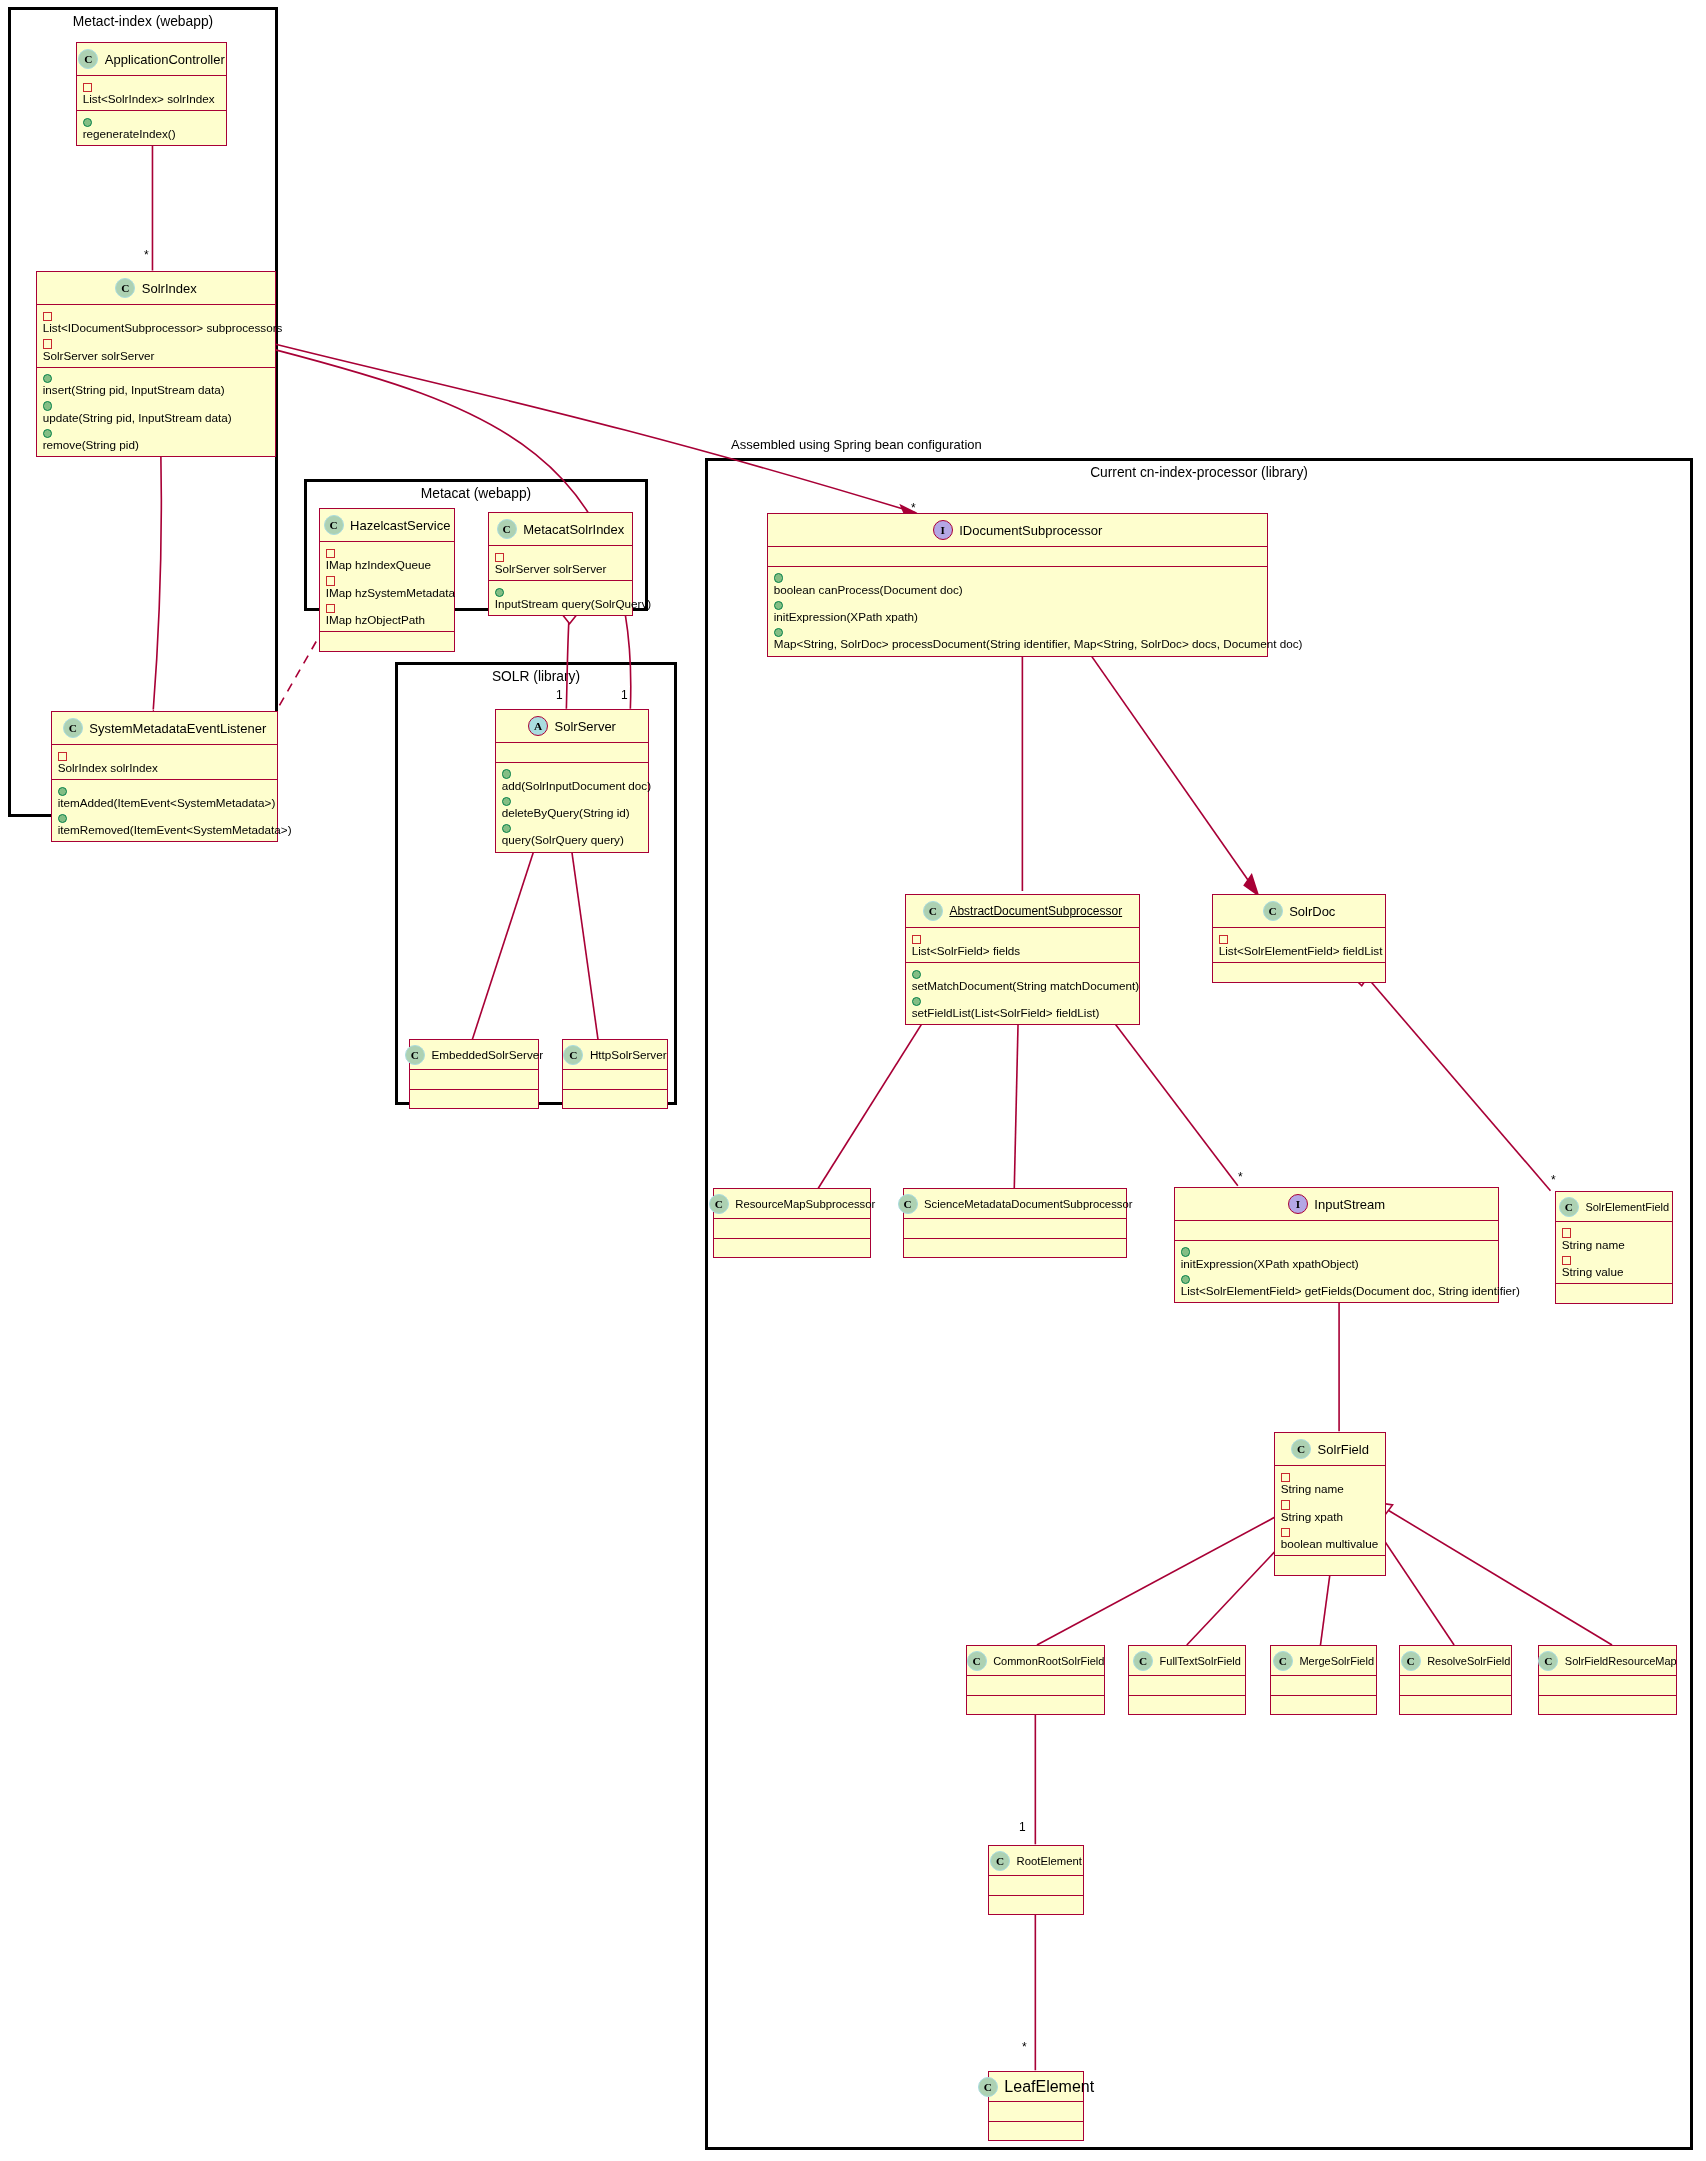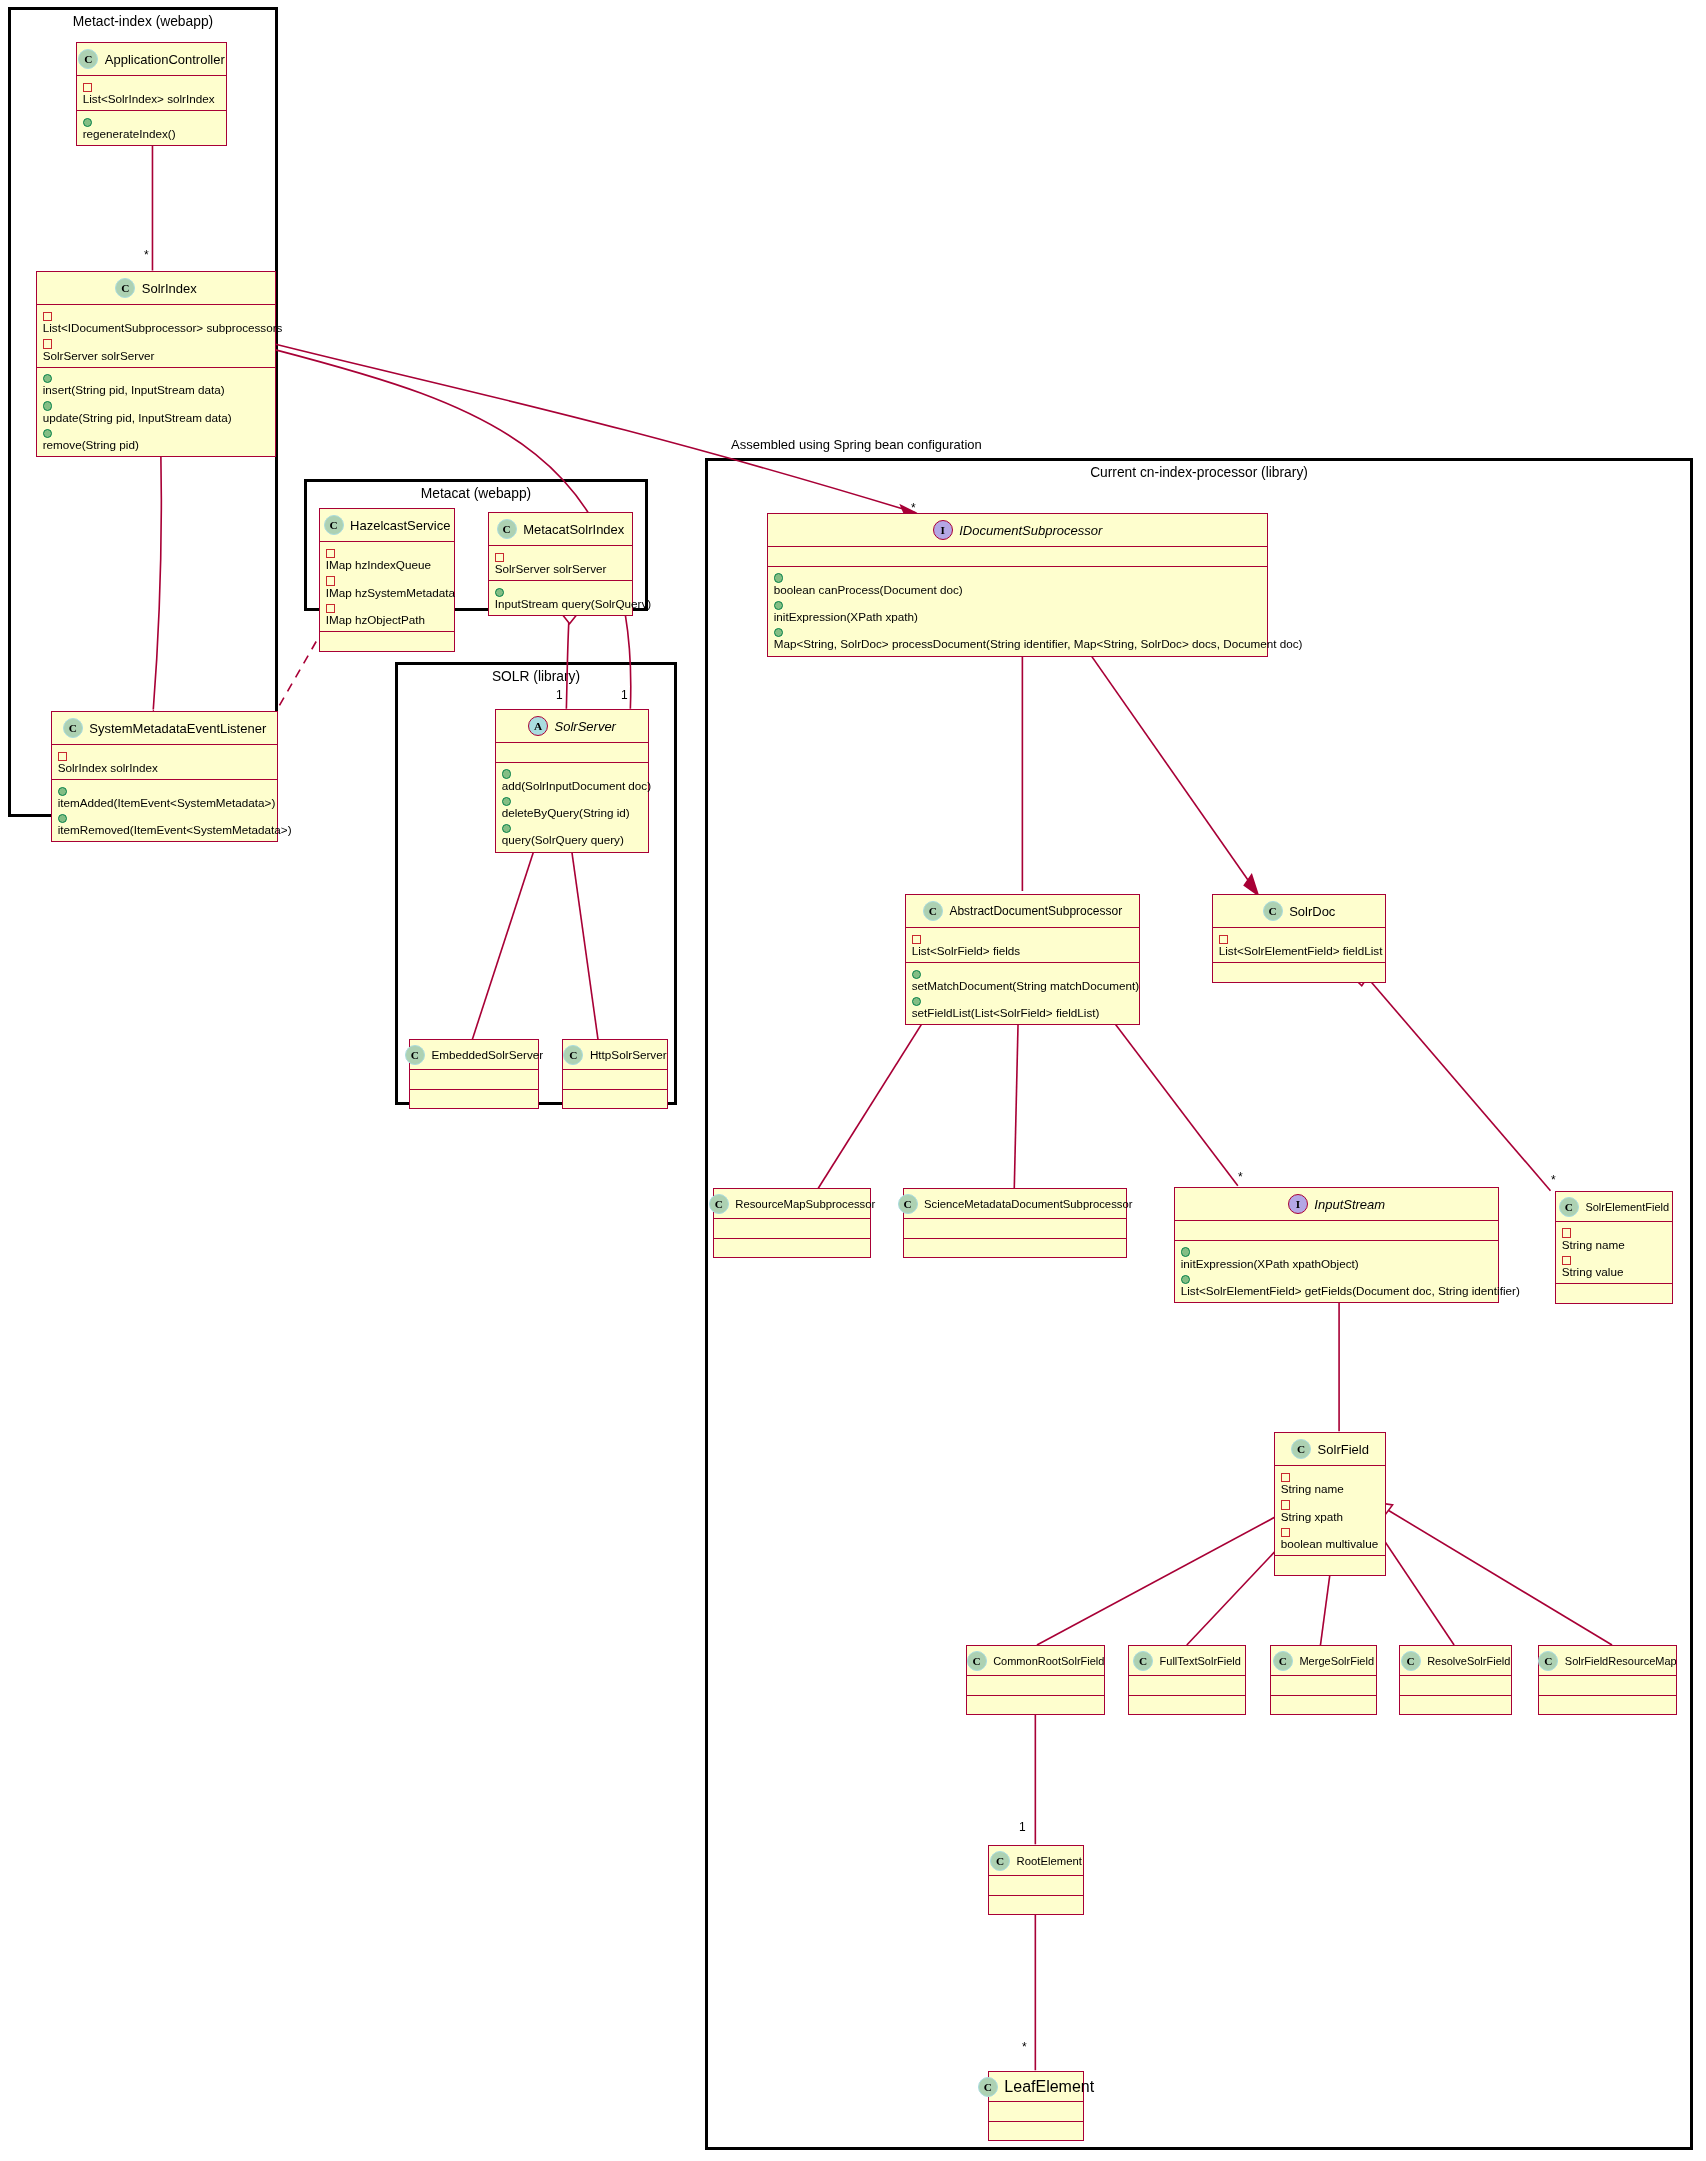--- a/index.html
+++ b/index.html
@@ -10,21 +10,21 @@
   .pkg{position:absolute;border:3.2px solid #000000;background:transparent;box-sizing:border-box;}
   .pkg-title{position:absolute;top:4px;left:0;width:100%;text-align:center;font-size:13.8px;color:#000;
              font-family:"Liberation Sans", sans-serif;white-space:nowrap;}
 
   
   .cls{position:absolute;box-sizing:border-box;border:1.6px solid #A80036;background:#FEFECE;
        font-size:12px;color:#000;}
   .cls .hdr{position:relative;display:flex;align-items:center;justify-content:center;
             padding:5.7px 8px 5.7px 8px;min-height:21px;}
   .cls .hdr .nm{font-size:13px;white-space:nowrap;}
-  .cls .hdr .nm.ital{font-style:italic;}
+  .cls .hdr .nm.ital{}
   .cls .sec{border-top:1.6px solid #A80036;padding:3.2px 5.7px;min-height:10.5px;}
   .cls .sec.empty{min-height:10.5px;padding:4px 5.7px;}
   .cls .row{display:flex;align-items:flex-start;white-space:nowrap;line-height:1.28;flex-direction:column;}
   .cls .row span.txt{font-size:11.7px;}
 
   
   .badge{display:inline-block;width:18px;height:18px;border-radius:50%;margin-right:6.5px;
          line-height:18px;text-align:center;font-size:11.3px;font-weight:bold;flex:0 0 auto;
          font-family:"Liberation Serif", serif;}
   .badge.c{background:#ADD1B2;border:1.3px solid #A9DCDF;color:#000;}
@@ -332,21 +332,21 @@
       <div class="row">
           <span class="mk pub"></span>
           <span class="txt">Map&lt;String, SolrDoc&gt; processDocument(String identifier, Map&lt;String, SolrDoc&gt; docs, Document doc)</span>
         </div>
     </div>
   </div>
 
   <div class="cls" style="left:905px;top:894px;width:235px;">
     <div class="hdr">
       <span class="badge c">C</span>
-      <span class="nm" style="font-size:12px;">AbstractDocumentSubprocessor</span>
+      <span class="nm" style="font-size:12px;text-decoration:underline;">AbstractDocumentSubprocessor</span>
     </div>
     <div class="sec">
       <div class="row">
           <span class="mk priv"></span>
           <span class="txt">List&lt;SolrField&gt; fields</span>
         </div>
     </div>
     <div class="sec">
       <div class="row">
           <span class="mk pub"></span>

